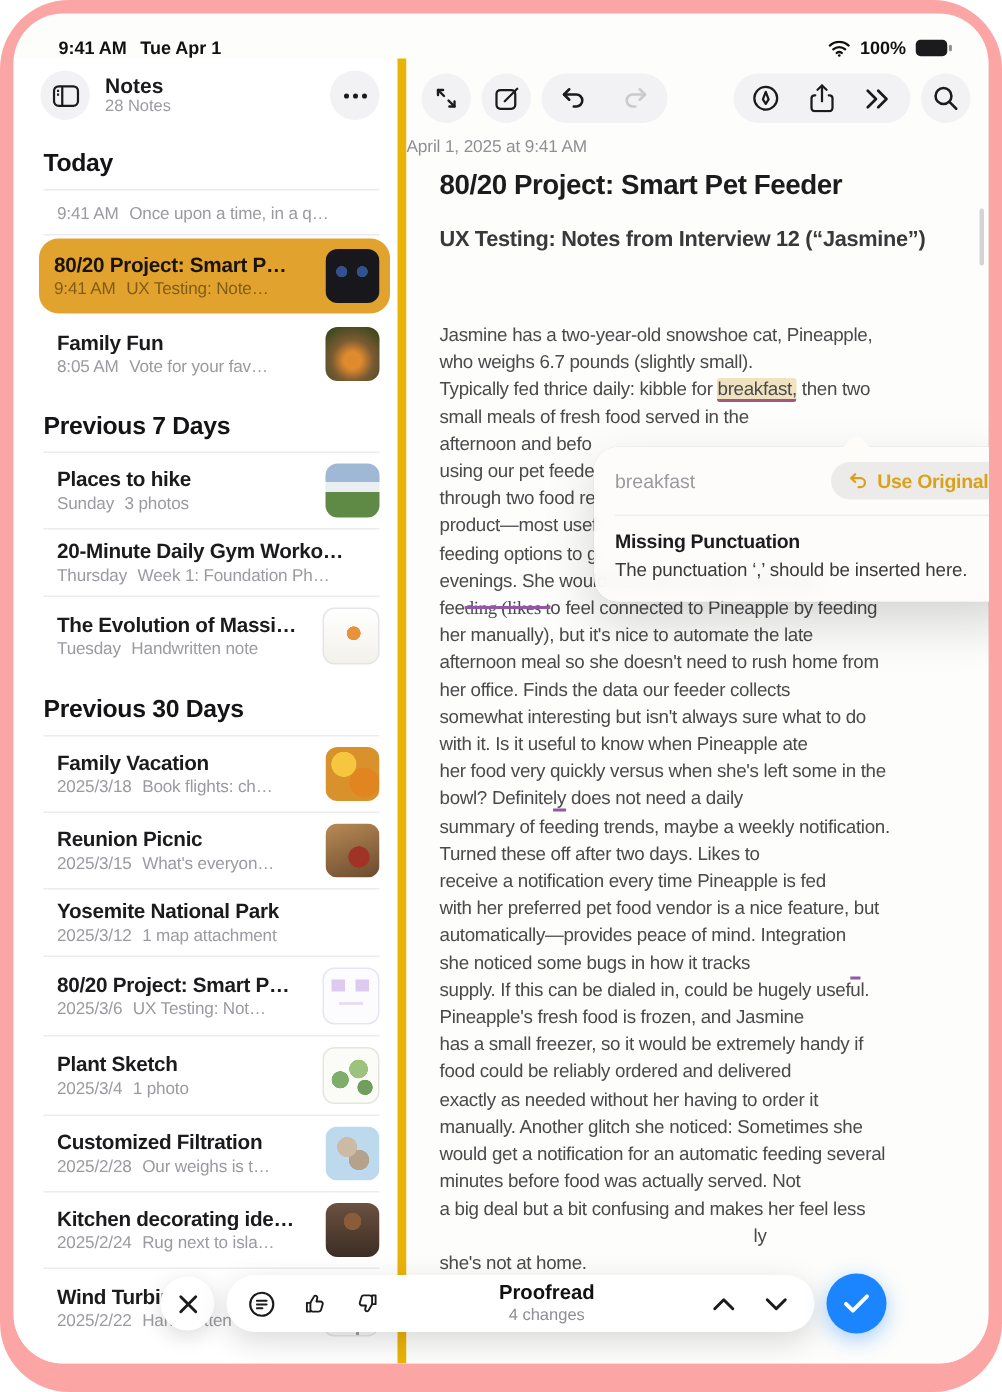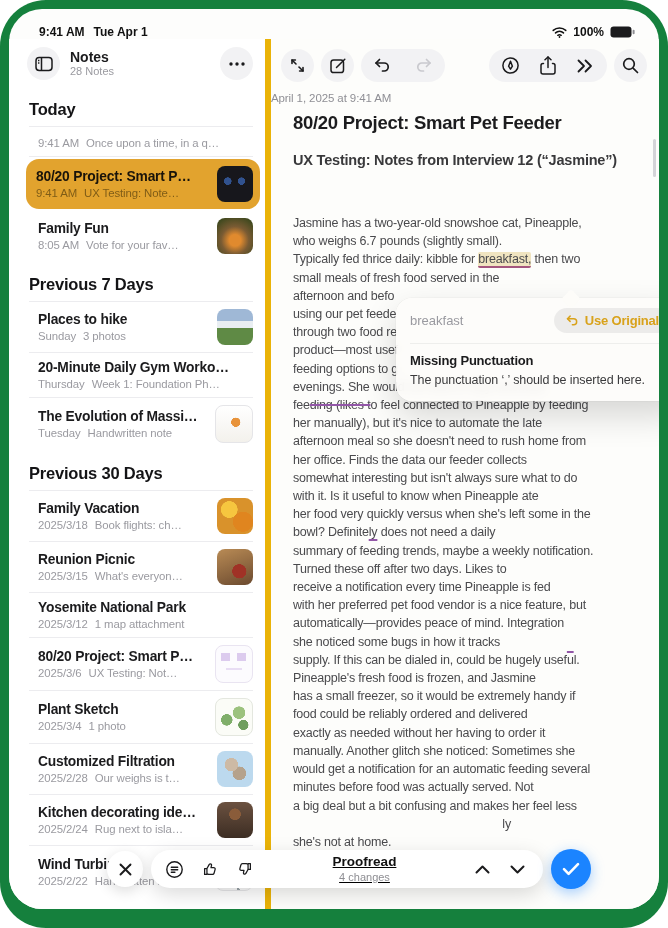--- a/index.html
+++ b/index.html
@@ -1,18 +1,18 @@
 <!DOCTYPE html>
 <html><head>
 <meta charset="utf-8">
 <style>
   html,body{margin:0;padding:0;}
   body{width:668px;height:928px;position:relative;background:#fff;
        font-family:"Liberation Sans",sans-serif;-webkit-font-smoothing:antialiased;}
-  .device{position:absolute;inset:0;background:#15803d;border-radius:46px;}
+  .device{position:absolute;inset:0;background:#fca5a5;border-radius:46px;}
   .screen{position:absolute;left:9px;right:9px;top:9px;bottom:19px;background:#FDFDFC;
           border-radius:33px;overflow:hidden;}
   
   .statusbar{height:30px;display:flex;align-items:flex-end;justify-content:space-between;
              padding:0 24px 0 30px;font-size:12px;font-weight:bold;color:#111;}
   .sb-left{display:flex;gap:9px;}
   .sb-right{display:flex;align-items:center;gap:6px;}
   
   .cols{position:absolute;top:30px;left:0;right:0;bottom:0;display:flex;}
   .sidebar{width:256px;flex:0 0 256px;border-right:6px solid #eab308;background:#FFFFFF;
@@ -66,21 +66,21 @@
   .toolbar .grow{flex:1;}
   
   .note-date{margin-top:10px;text-align:left;font-size:11.5px;color:#8F8F95;letter-spacing:-0.1px;}
   .note-pad{padding:0 8px 0 22px;}
   .note-title{margin-top:8px;font-size:18.5px;font-weight:bold;color:#1C1C1E;letter-spacing:-0.3px;}
   .note-heading{margin-top:16px;font-size:14.5px;font-weight:bold;color:#39393B;line-height:20px;max-width:330px;letter-spacing:-0.2px;}
   .note-body{margin-top:44px;}
   .bline{font-size:12.5px;line-height:18.2px;color:#4A4A4D;white-space:pre;letter-spacing:-0.2px;}
   .bline.frag{text-align:right;padding-right:140px;}
   .hl{background:#F0E4C0;border-bottom:2px solid #A4567E;border-radius:2px;}
-  .st{text-decoration:line-through;text-decoration-color:#9357A8;text-decoration-thickness:1.6px;}
+  .st{text-decoration:line-through;text-decoration-color:#9357A8;text-decoration-thickness:1.6px;font-family:Liberation Serif, serif;}
   .ul{text-decoration:underline;text-decoration-color:#9357A8;text-decoration-thickness:2px;text-underline-offset:3px;}
   .ov{text-decoration:overline;text-decoration-color:#9357A8;text-decoration-thickness:2px;}
   .scrollbar{position:absolute;right:3px;top:100px;width:3px;height:38px;border-radius:2px;background:#D4D4D8;}
   
   .popup{position:absolute;left:387px;top:289px;width:260px;border-radius:16px;
          background:rgba(253,252,249,0.88);backdrop-filter:blur(6px);
          box-shadow:0 14px 34px rgba(0,0,0,0.16),0 0 0 0.5px rgba(0,0,0,0.05);
          padding:10px 14px 12px 14px;z-index:20;}
   .popup::before{content:"";position:absolute;top:-6px;left:168px;width:14px;height:14px;
          background:rgba(253,252,249,0.96);transform:rotate(45deg);border-radius:3px;z-index:-1;}
@@ -92,21 +92,21 @@
   .pp-div{border-top:1px solid rgba(0,0,0,0.06);margin:10px 0 9px 0;}
   .pp-title{font-size:13px;font-weight:bold;color:#1C1C1E;letter-spacing:-0.2px;}
   .pp-body{margin-top:4px;font-size:12.5px;color:#3A3A3C;line-height:16.5px;letter-spacing:-0.1px;}
   
   .bar{position:absolute;left:98px;top:840px;display:flex;align-items:center;gap:8px;z-index:30;}
   .bar-x{width:36px;height:36px;border-radius:50%;background:#FFF;display:flex;align-items:center;
          justify-content:center;box-shadow:0 4px 14px rgba(0,0,0,0.14);}
   .bar-pill{width:364px;height:38px;border-radius:19px;background:#FFF;display:flex;align-items:center;
             padding:0 14px;box-shadow:0 6px 20px rgba(0,0,0,0.15);}
   .bar-icons{display:flex;align-items:center;gap:17px;}
-  .bar-center{flex:1;text-align:center;line-height:1.1;text-decoration:underline;}
+  .bar-center{flex:1;text-align:center;line-height:1.1;}
   .bar-title{font-size:13.5px;font-weight:bold;color:#111;}
   .bar-sub{font-size:11px;color:#8E8E93;margin-top:1px;}
   .bar-chevs{display:flex;align-items:center;gap:20px;margin-right:4px;}
   .bar-check{width:40px;height:40px;border-radius:50%;background:#1B84FF;display:flex;align-items:center;
              justify-content:center;box-shadow:0 4px 14px rgba(27,132,255,0.4);}
   svg{display:block;}
 </style>
 </head>
 <body>
 

